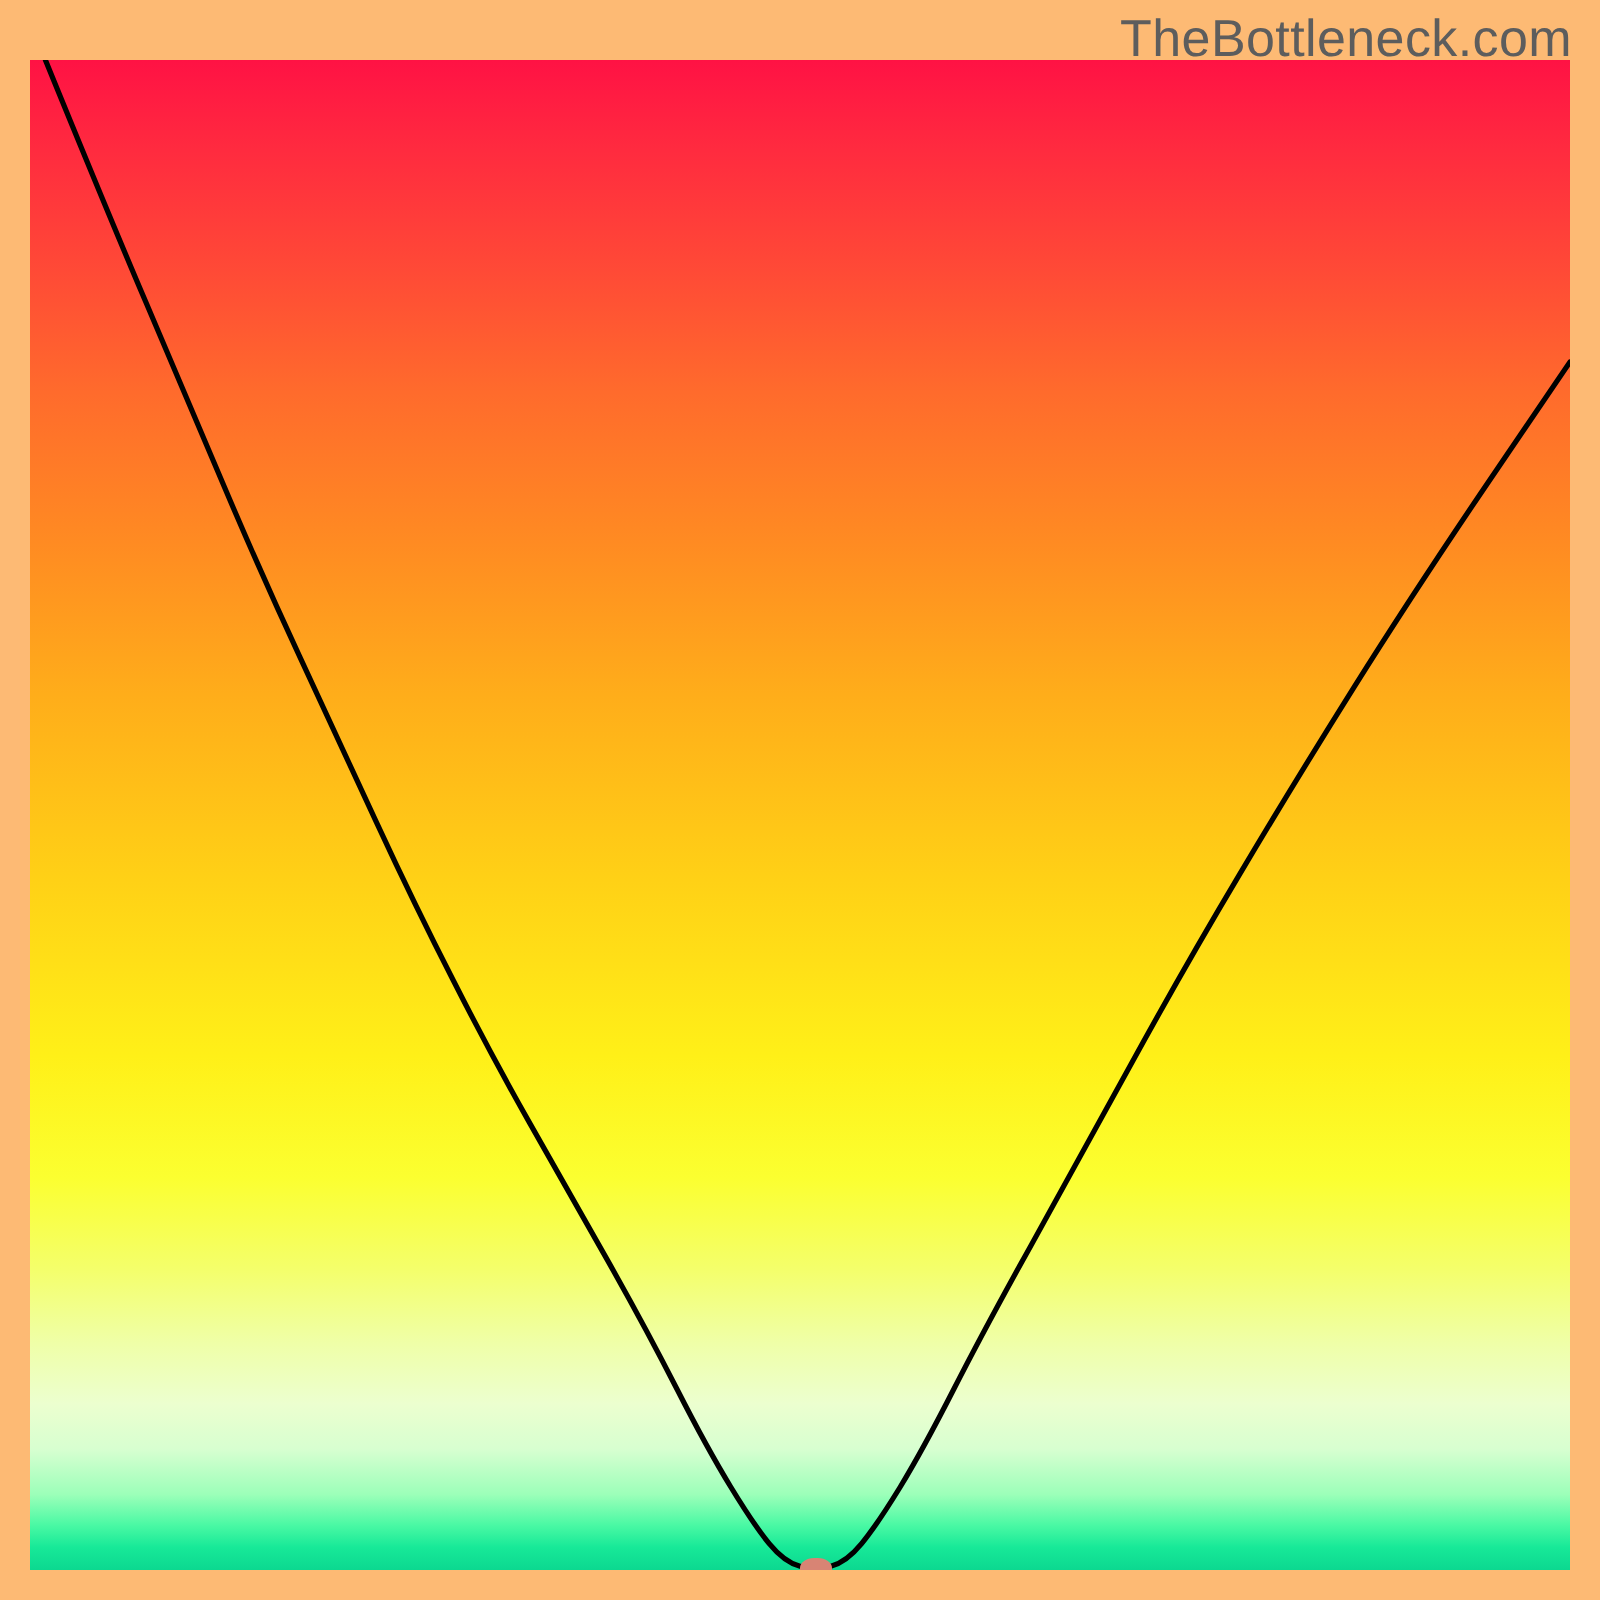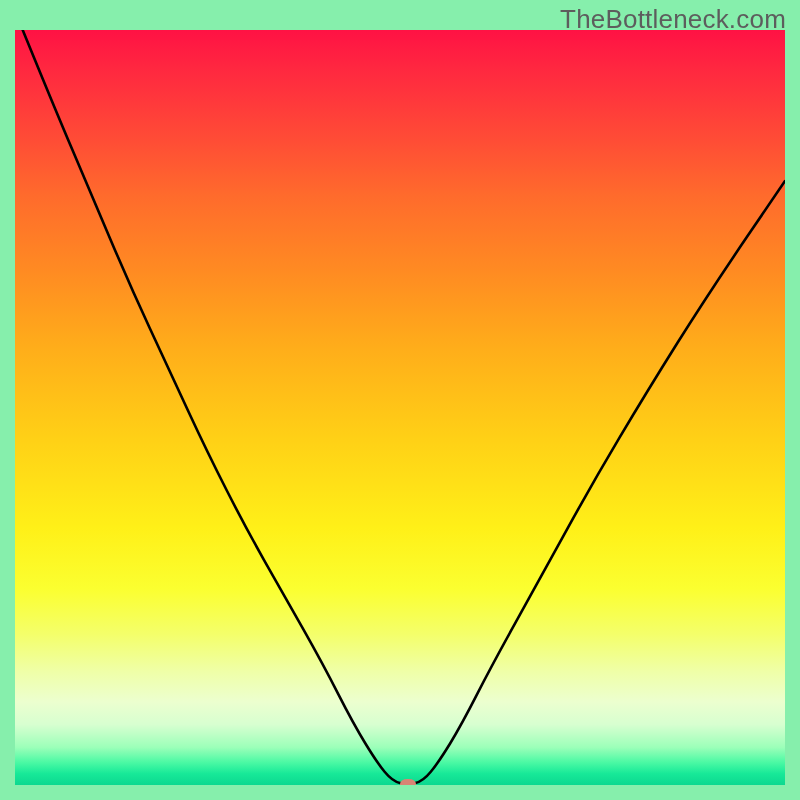--- a/index.html
+++ b/index.html
@@ -8,21 +8,21 @@
     width: 800px;
     height: 800px;
     background: #000;
     font-family: Arial, Helvetica, sans-serif;
     overflow: hidden;
   }
   .frame {
     position: relative;
     width: 800px;
     height: 800px;
-    background: #86efac;
+    background: #fdba74;
   }
   .watermark {
     position: absolute;
     top: 4px;
     right: 14px;
     color: #5d5d5d;
     font-size: 26px;
     font-weight: 400;
     letter-spacing: 0.2px;
     z-index: 5;

